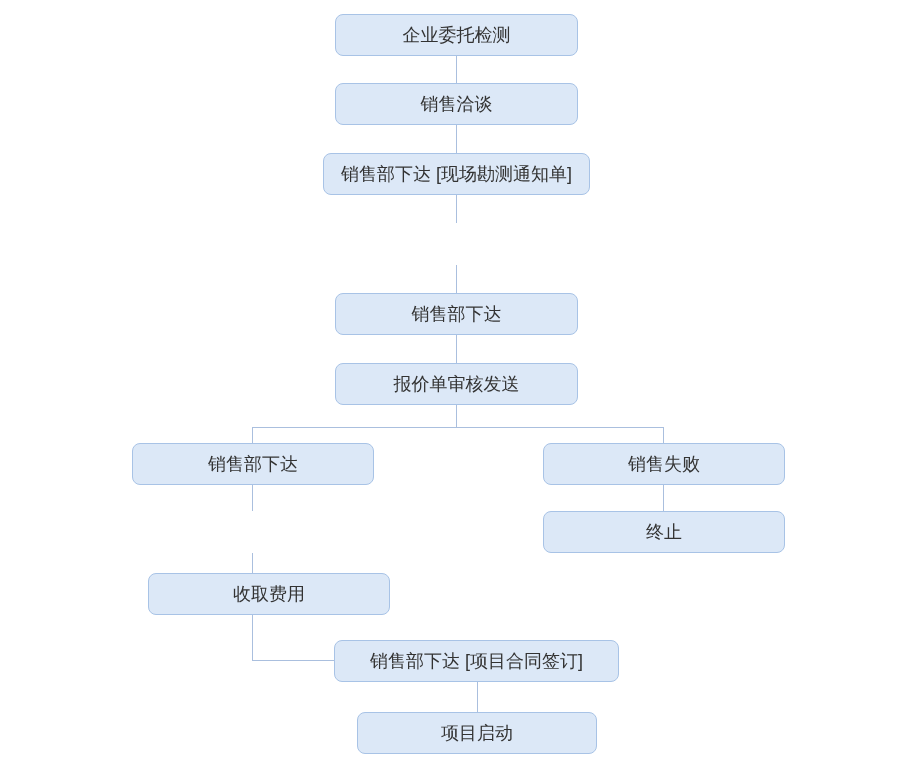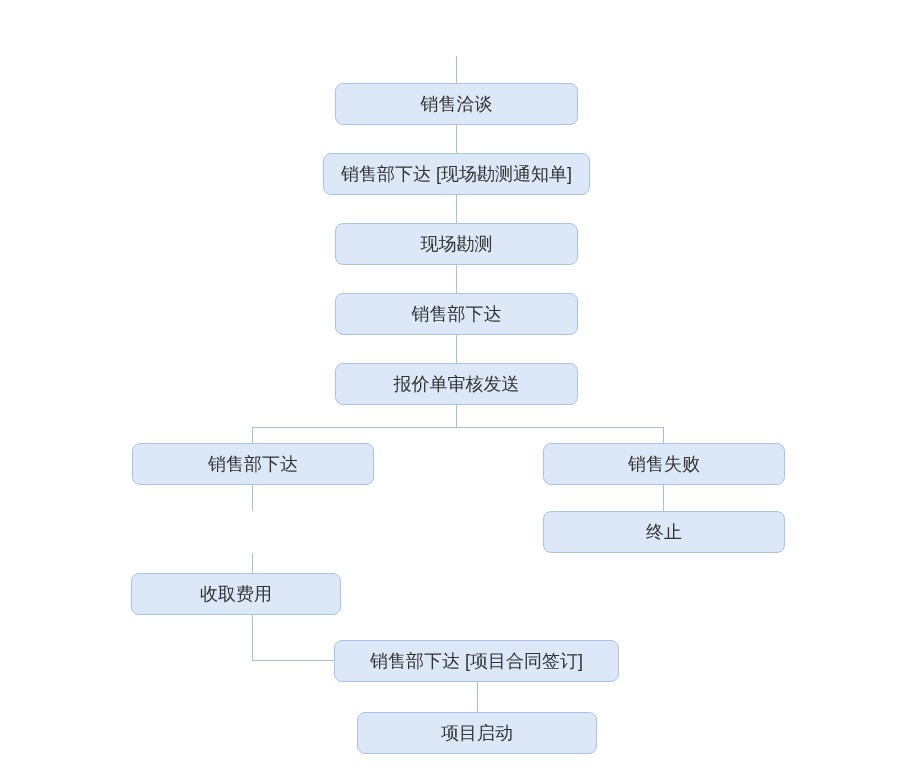--- a/index.html
+++ b/index.html
@@ -49,37 +49,37 @@
   <div class="edge h" style="left:252px;top:427px;width:412px"></div>
   <div class="edge v" style="left:252px;top:427px;height:16px"></div>
   <div class="edge v" style="left:663px;top:427px;height:16px"></div>
   <div class="edge v" style="left:252px;top:485px;height:26px"></div>
   <div class="edge v" style="left:663px;top:485px;height:26px"></div>
   <div class="edge v" style="left:252px;top:553px;height:20px"></div>
   <div class="edge v" style="left:252px;top:615px;height:46px"></div>
   <div class="edge h" style="left:252px;top:660px;width:82px"></div>
   <div class="edge v" style="left:477px;top:682px;height:30px"></div>
 
+  <div class="node" style="left:335px;top:14px;width:243px;height:42px">企业委托检测</div>
 
   <div class="node" style="left:335px;top:83px;width:243px;height:42px">销售洽谈</div>
 
   <div class="node" style="left:323px;top:153px;width:267px;height:42px">销售部下达 [现场勘测通知单]</div>
 
-  <div class="node" style="left:335px;top:223px;width:243px;height:42px">现场勘测</div>
 
   <div class="node" style="left:335px;top:293px;width:243px;height:42px">销售部下达</div>
 
   <div class="node" style="left:335px;top:363px;width:243px;height:42px">报价单审核发送</div>
 
   <div class="node" style="left:132px;top:443px;width:242px;height:42px">销售部下达</div>
 
   <div class="node" style="left:543px;top:443px;width:242px;height:42px">销售失败</div>
 
 
   <div class="node" style="left:543px;top:511px;width:242px;height:42px">终止</div>
 
-  <div class="node" style="left:131px;top:573px;width:210px;height:42px">收取费用</div>
+  <div class="node" style="left:148px;top:573px;width:242px;height:42px">收取费用</div>
 
   <div class="node" style="left:334px;top:640px;width:285px;height:42px">销售部下达 [项目合同签订]</div>
 
   <div class="node" style="left:357px;top:712px;width:240px;height:42px">项目启动</div>
 
 </div>
 
 </body></html>

